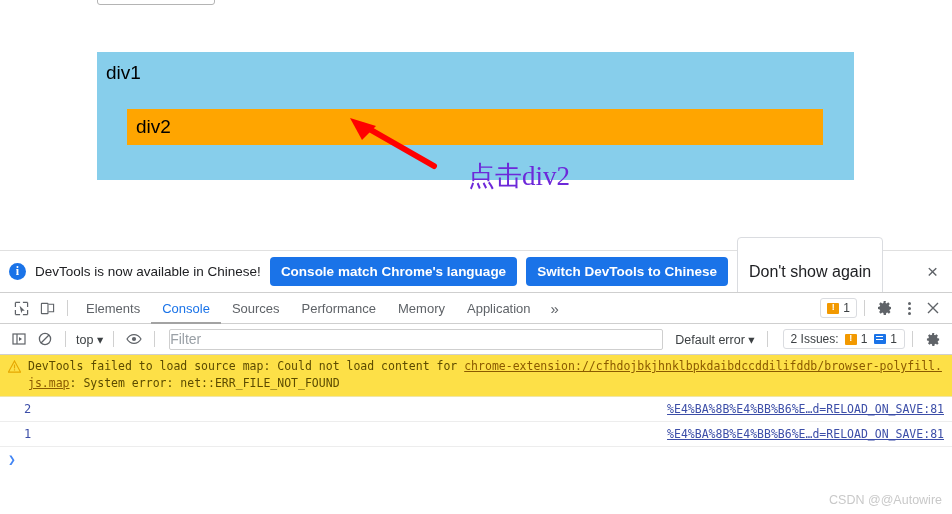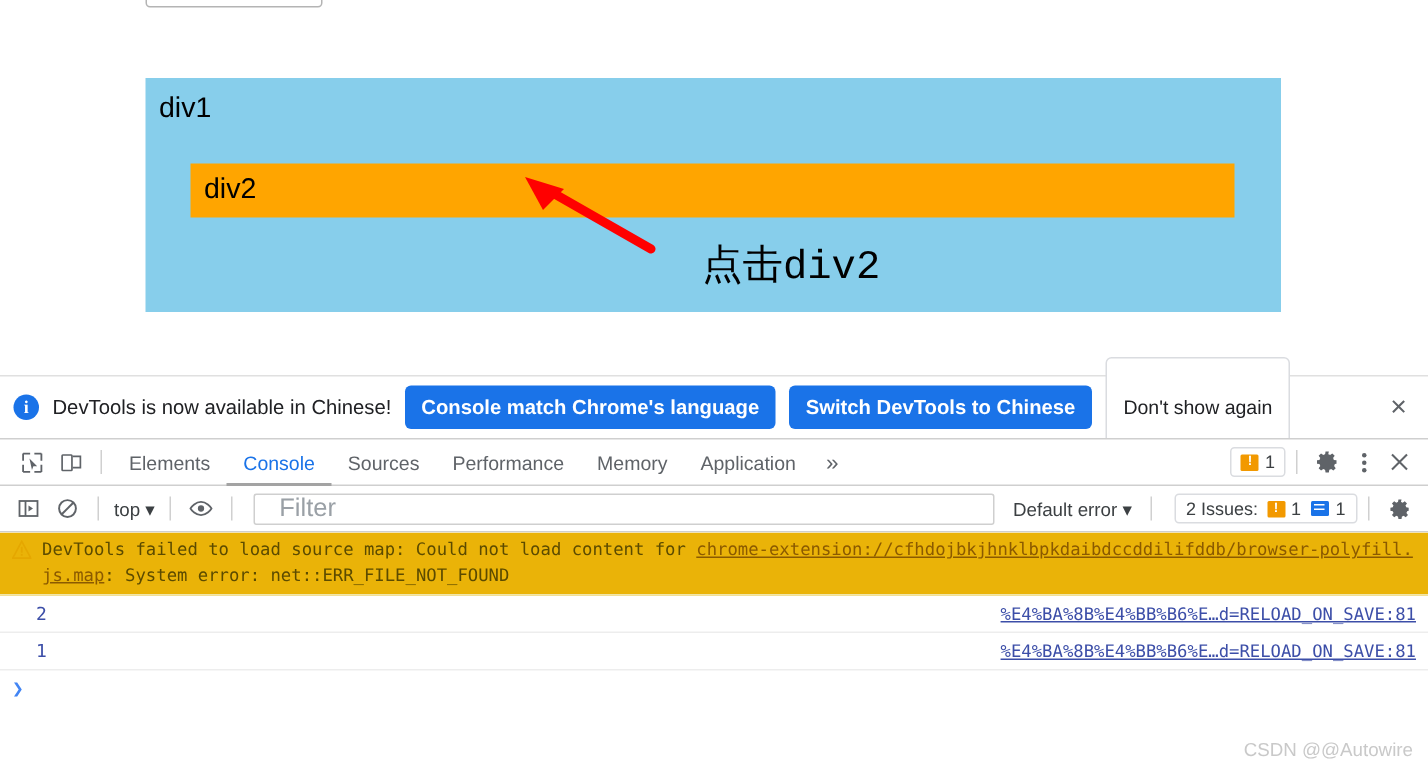--- a/index.html
+++ b/index.html
@@ -33,21 +33,21 @@
     border: 1px solid #b4b4b4;
     border-radius: 3px;
     background: #ffffff;
     box-sizing: border-box;
   }
   #div1 {
     position: absolute;
     left: 97px;
     top: 52px;
     width: 757px;
-    height: 156px;
+    height: 128px;
     background: #87CEEB;
     box-sizing: border-box;
   }
   #div1-label {
     position: absolute;
     left: 9px;
     top: 10px;
     font-size: 19px;
     color: #000000;
     font-family: "Liberation Sans", sans-serif;
@@ -74,22 +74,22 @@
     top: 118px;
     width: 92px;
     height: 52px;
     pointer-events: none;
   }
   #click-note {
     position: absolute;
     left: 468px;
     top: 158px;
     font-size: 27px;
-    color: #000000;
-    font-family: Liberation Mono, monospace;
+    color: #6d28d9;
+    font-family: Liberation Serif, serif;
     white-space: nowrap;
     letter-spacing: 0px;
   }
 
   
   #notice-bar {
     position: absolute;
     left: 0;
     top: 250px;
     width: 952px;
@@ -130,21 +130,21 @@
     border-radius: 4px;
     padding: 7px 11px;
     white-space: nowrap;
     cursor: pointer;
     font-family: "Liberation Sans", sans-serif;
   }
   .notice-btn-secondary {
     margin-left: 9px;
     background: #ffffff;
     color: #202124;
-    font-size: 13px;
+    font-size: 16px;
     border: 1px solid #dadce0;
     border-radius: 4px;
     padding: 25px 11px;
     white-space: nowrap;
     cursor: pointer;
     font-family: "Liberation Sans", sans-serif;
   }
   #notice-close {
     margin-left: auto;
     font-size: 19px;
@@ -299,23 +299,23 @@
     cursor: pointer;
     white-space: nowrap;
     padding: 0 3px;
     flex: 0 0 auto;
   }
   #filter-input {
     flex: 1 1 auto;
     height: 21px;
     border: 1px solid #cfcfcf;
     border-radius: 2px;
-    font-size: 17px;
+    font-size: 14px;
     color: #404040;
-    padding: 0 16px;
+    padding: 0 0;
     margin: 0 7px;
     box-sizing: border-box;
     outline: none;
     font-family: "Liberation Sans", sans-serif;
     background: #ffffff;
   }
   #filter-input::placeholder { color: #9aa0a6; }
   #levels-select {
     font-size: 12.5px;
     color: #3c4043;
@@ -342,21 +342,21 @@
   #console-body {
     position: absolute;
     left: 0;
     top: 355px;
     width: 952px;
     height: 159px;
     background: #ffffff;
     overflow: hidden;
   }
   #warn-row {
-    background: #eab308;
+    background: #fde047;
     border-bottom: 1px solid #f0e6a8;
     display: flex;
     padding: 3px 8px 4px 8px;
     box-sizing: border-box;
     min-height: 42px;
   }
   #warn-triangle {
     width: 13px;
     height: 13px;
     flex: 0 0 auto;

